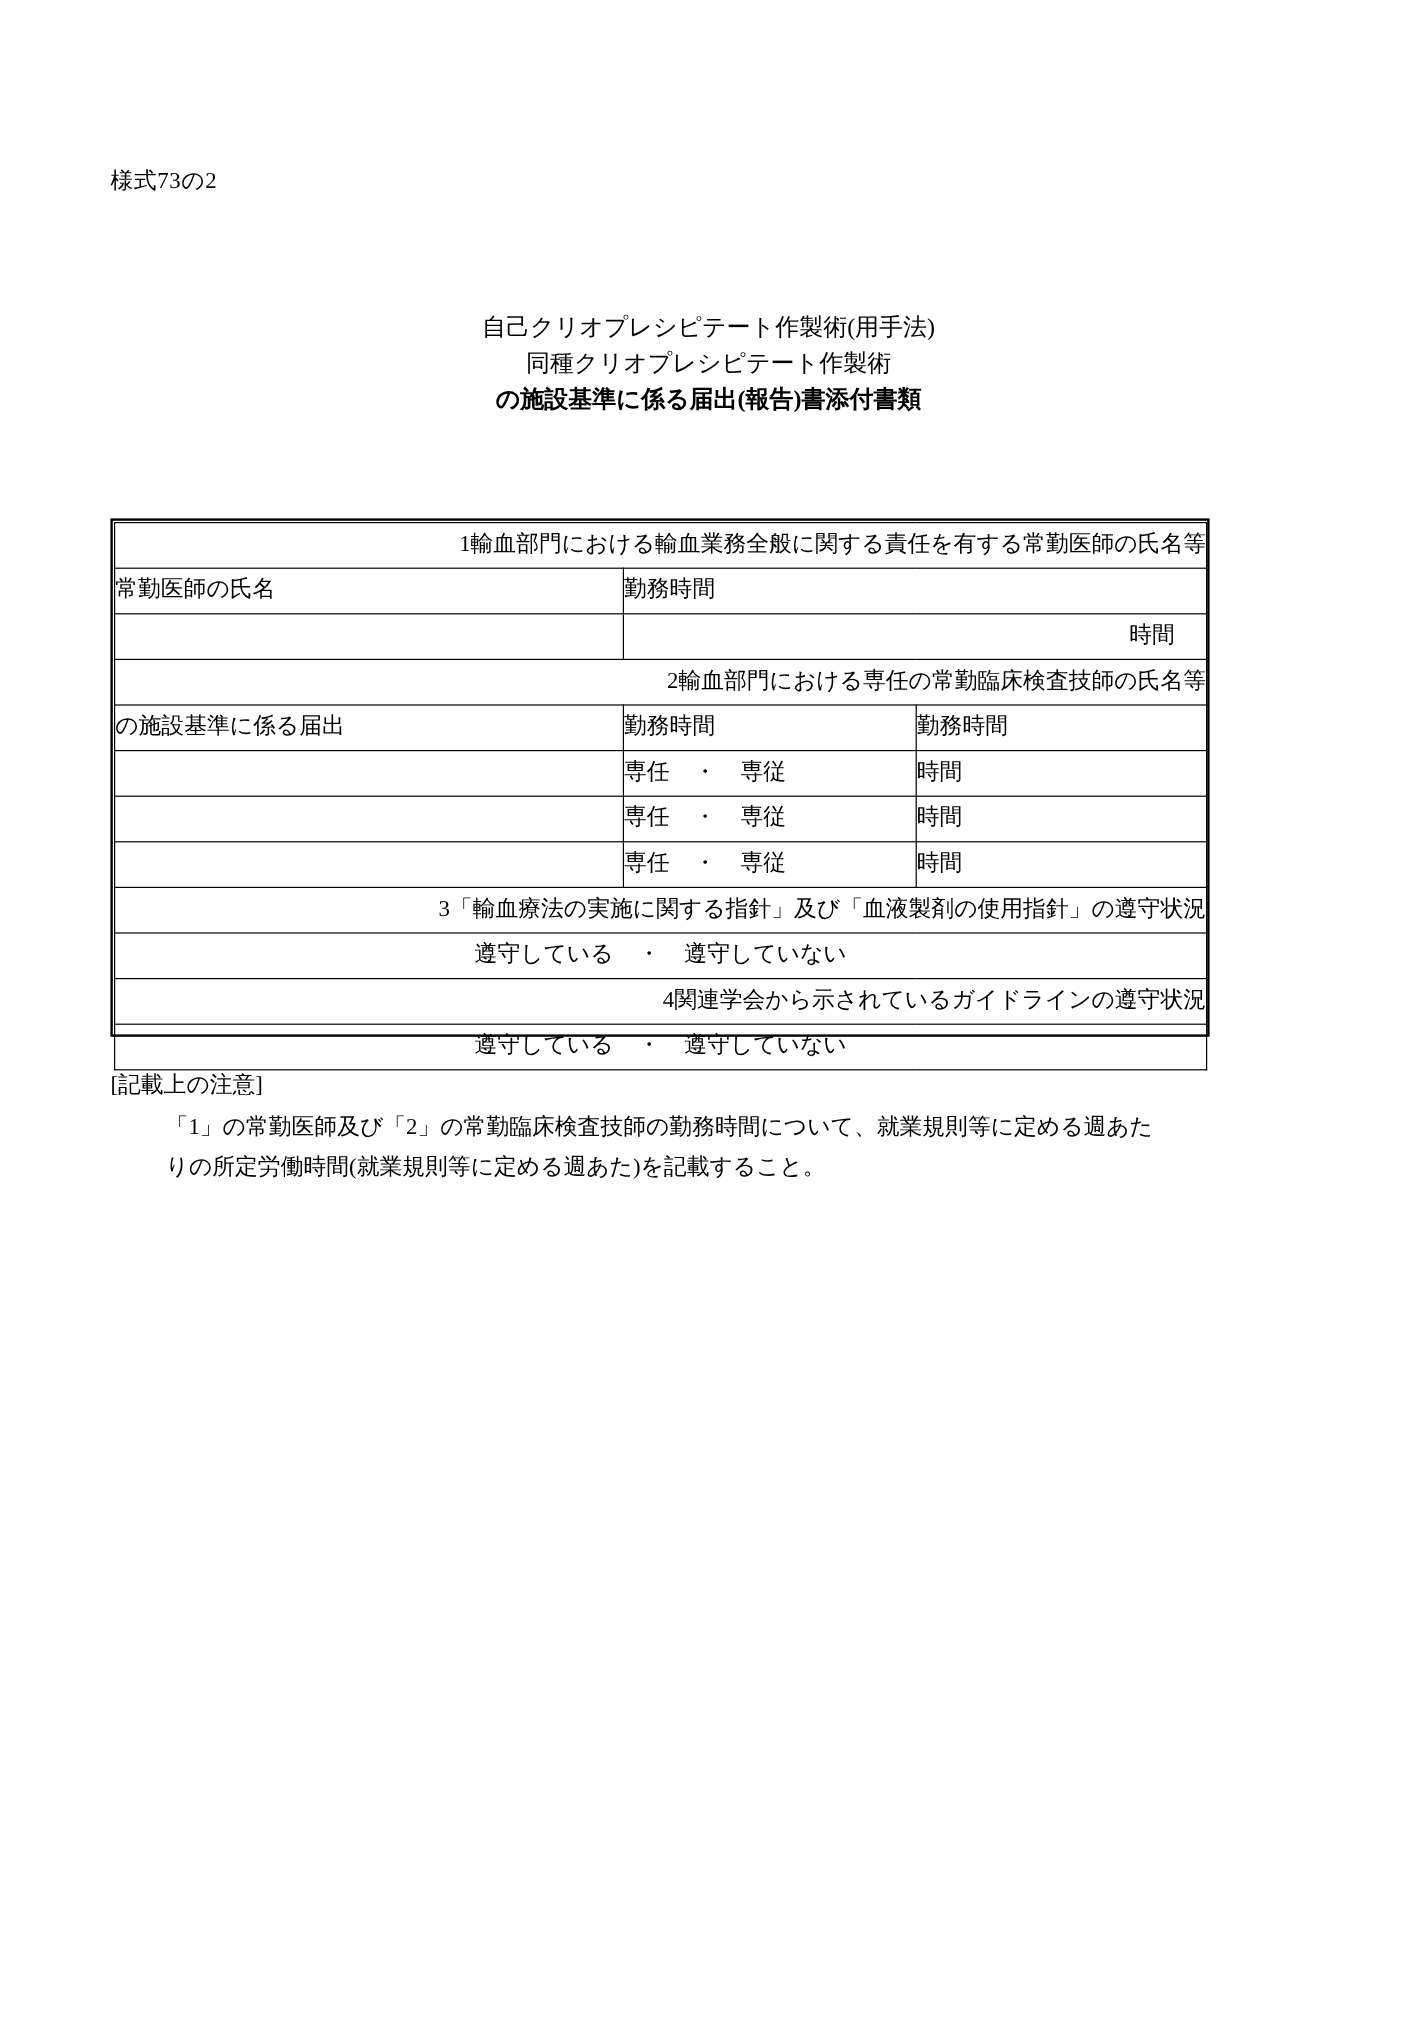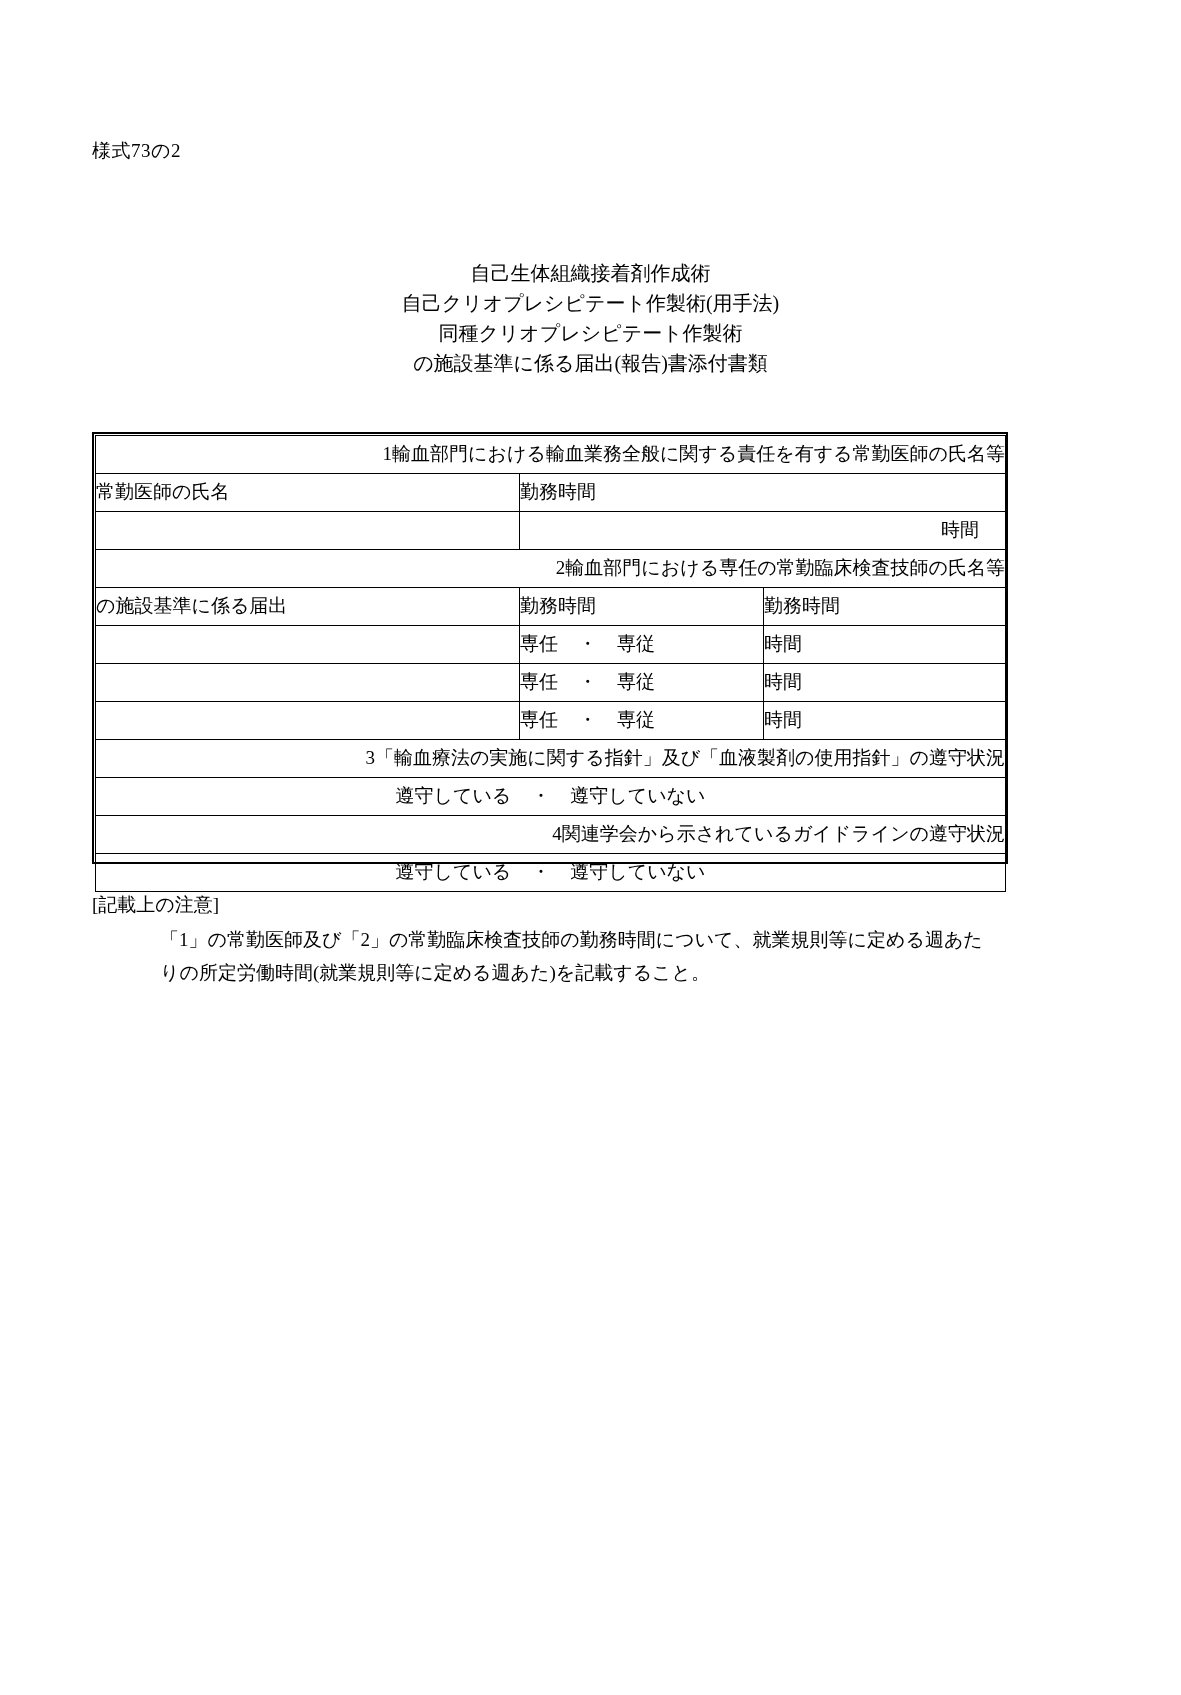--- a/index.html
+++ b/index.html
@@ -36,21 +36,21 @@
     text-align: center;
     font-size: 20px;
     line-height: 30px;
   }
   .title-block div {
     white-space: nowrap;
   }
   .title-line-1 { margin-left: 0px; }
   .title-line-2 { margin-left: 0px; }
   .title-line-3 { margin-left: 0px; }
-  .title-line-4 { margin-left: 0px; }
+  .title-line-4 { margin-left: 0px; font-weight: bold; }
 
   table.main {
     position: absolute;
     left: 95px;
     top: 435px;
     width: 910px;
     border-collapse: collapse;
     table-layout: fixed;
     font-size: 19px;
   }
@@ -103,33 +103,32 @@
     left: 92px;
     top: 888px;
     width: 1000px;
     font-size: 19px;
     line-height: 33px;
   }
   .notes .note-title {
     margin-bottom: 2px;
   }
   .notes .note-body {
-    margin-left: 68px;
+    margin-left: 46px;
     text-indent: 0;
   }
 </style>
 </head>
 <body>
 
 <div class="page">
 
   <div class="form-code">様式73の2</div>
 
   <div class="title-block">
-    <div class="title-line-1">自己生体組織接着剤作成術</div>
     <div class="title-line-2">自己クリオプレシピテート作製術(用手法)</div>
     <div class="title-line-3">同種クリオプレシピテート作製術</div>
     <div class="title-line-4">の施設基準に係る届出(報告)書添付書類</div>
   </div>
 
   <div class="outer-border"></div>
 
   <table class="main">
     <colgroup>
       <col style="width:424px">

